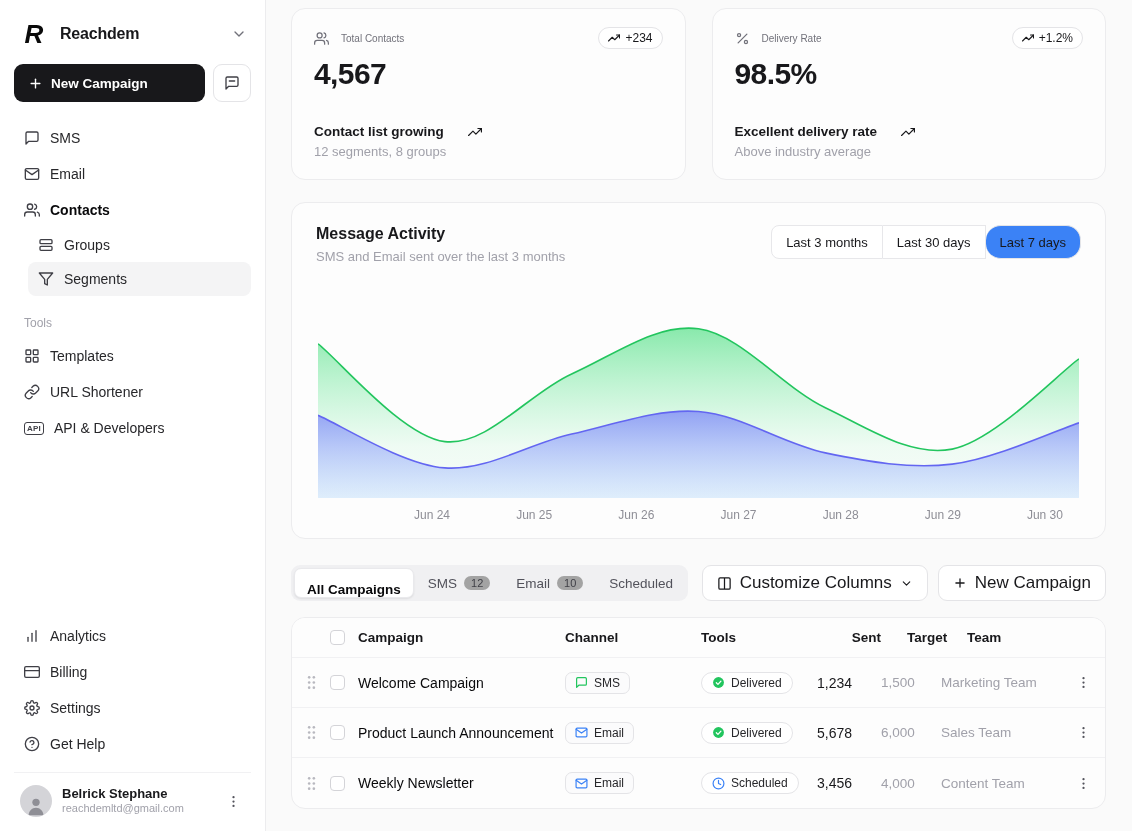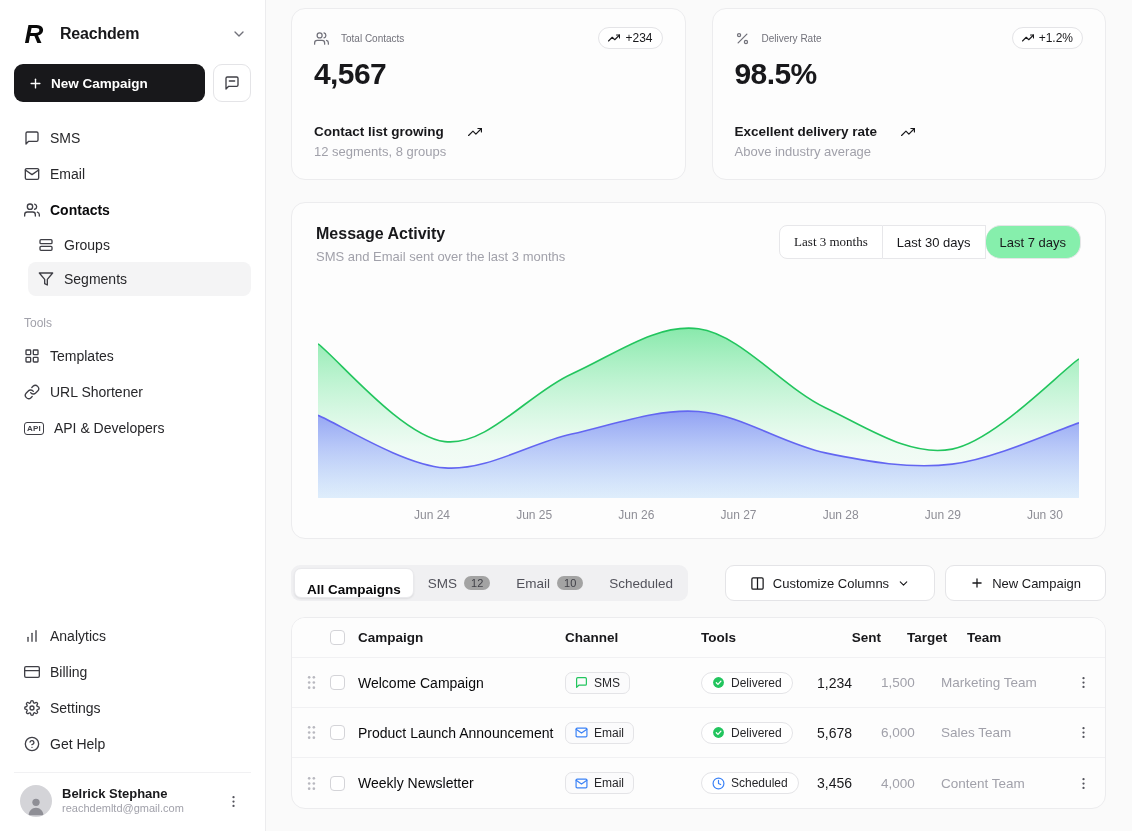--- a/index.html
+++ b/index.html
@@ -43,35 +43,35 @@
   .stat-foot { margin-top:auto; }
   .stat-footnote { display:flex; align-items:center; gap:24px; font-size:13.5px; font-weight:600; color:#18181b; margin-bottom:5px; }
   .stat-subtext { font-size:13px; color:#a1a1aa; }
 
   .activity-card { background:#fdfdfd; border:1px solid #ececee; border-radius:14px; margin-top:22px; padding:22px 0 16px 0; }
   .activity-head { display:flex; align-items:flex-start; justify-content:space-between; padding:0 24px; }
   .activity-title { font-size:16px; font-weight:700; margin-bottom:6px; }
   .activity-sub { font-size:13px; color:#a1a1aa; }
   .range-group { display:flex; }
   .range-btn { height:34px; padding:0 14px; font-size:13px; font-weight:500; background:#fff; border:1px solid #e7e7ea; color:#18181b; cursor:pointer; font-family:inherit; }
-  .range-btn:first-child { border-radius:8px 0 0 8px;font-family:Liberation Serif, serif; }
+  .range-btn:first-child { border-radius:8px 0 0 8px; }
   .range-btn:last-child { border-radius:0 8px 8px 0; }
   .range-btn + .range-btn { border-left:none; }
-  .range-btn.active { background:#86efac; border-color:#e5e5e7;border-radius:15px; }
+  .range-btn.active { background:#3b82f6; border-color:#e5e5e7;border-radius:15px; }
   .chart-wrap { margin-top:34px; padding:0 26px; }
   .axis-row { display:flex; justify-content:space-between; margin-top:10px; padding:0 16px 0 96px; }
   .axis-row span { font-size:12px; color:#8e8e96; }
 
   .camp-controls { display:flex; align-items:center; justify-content:space-between; margin-top:26px; }
   .camp-tabs { display:flex; align-items:center; background:#f0f0f2; border-radius:9px; padding:3px; gap:2px; }
   .camp-tab { display:flex; align-items:center; gap:7px; height:30px; padding:0 12px; border-radius:7px; border:none; background:transparent; font-size:13.5px; color:#52525b; cursor:pointer; font-family:inherit; }
   .camp-tab.active { background:#fff; color:#09090b; font-weight:600; box-shadow:0 1px 2px rgba(0,0,0,.08); border:1px solid #e9e9ec;align-items:flex-end; }
   .tab-count { background:#a3a3a3; border-radius:999px; font-size:11px; color:#3f3f46; padding:1px 7px; }
   .controls-right { display:flex; gap:10px; }
-  .btn-outline { display:flex; align-items:center; gap:8px; height:36px; padding:0 24px; background:#fff; border:1px solid #e4e4e7; border-radius:9px; font-size:13px; font-weight:500; color:#18181b; cursor:pointer; font-family:inherit; }
+  .btn-outline { display:flex; align-items:center; gap:8px; height:36px; padding:0 14px; background:#fff; border:1px solid #e4e4e7; border-radius:9px; font-size:17px; font-weight:500; color:#18181b; cursor:pointer; font-family:inherit; }
 
   .table-card { background:#fdfdfd; border:1px solid #ececee; border-radius:14px; margin-top:16px; overflow:hidden; }
   .t-row { display:grid; grid-template-columns:38px 28px 1fr 136px 116px 64px 60px 120px 44px; align-items:center; height:50px; border-bottom:1px solid #f1f1f3; }
   .t-row:last-child { border-bottom:none; }
   .t-head { height:40px; background:#fdfdfd; }
   .th { font-size:13.5px; font-weight:600; color:#18181b; }
   .th.right, .cell.right { text-align:right; }
   .th.padL, .cell.padL { padding-left:26px; text-align:left; }
   .drag-handle { display:flex; justify-content:center; color:#b8b8bf; cursor:grab; }
   .cb { width:15px; height:15px; border:1.5px solid #d4d4d8; border-radius:4px; background:#fff; cursor:pointer; }

